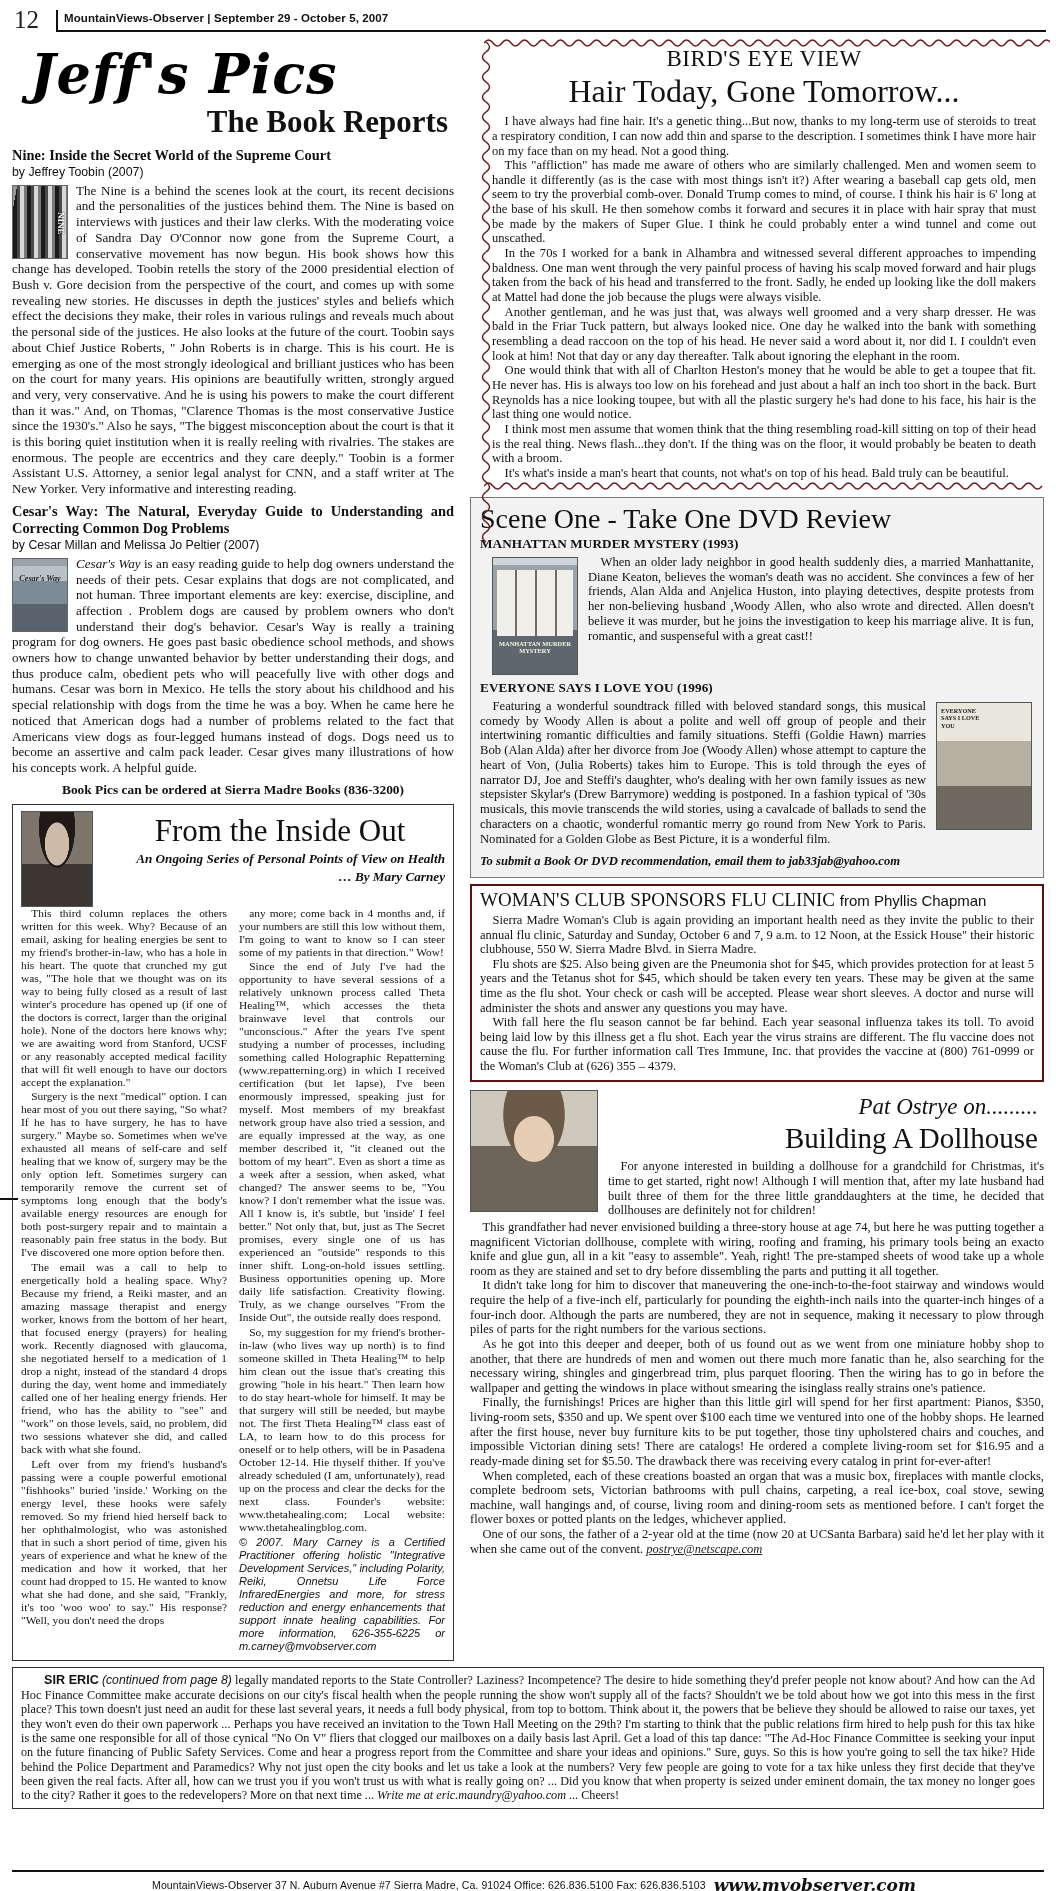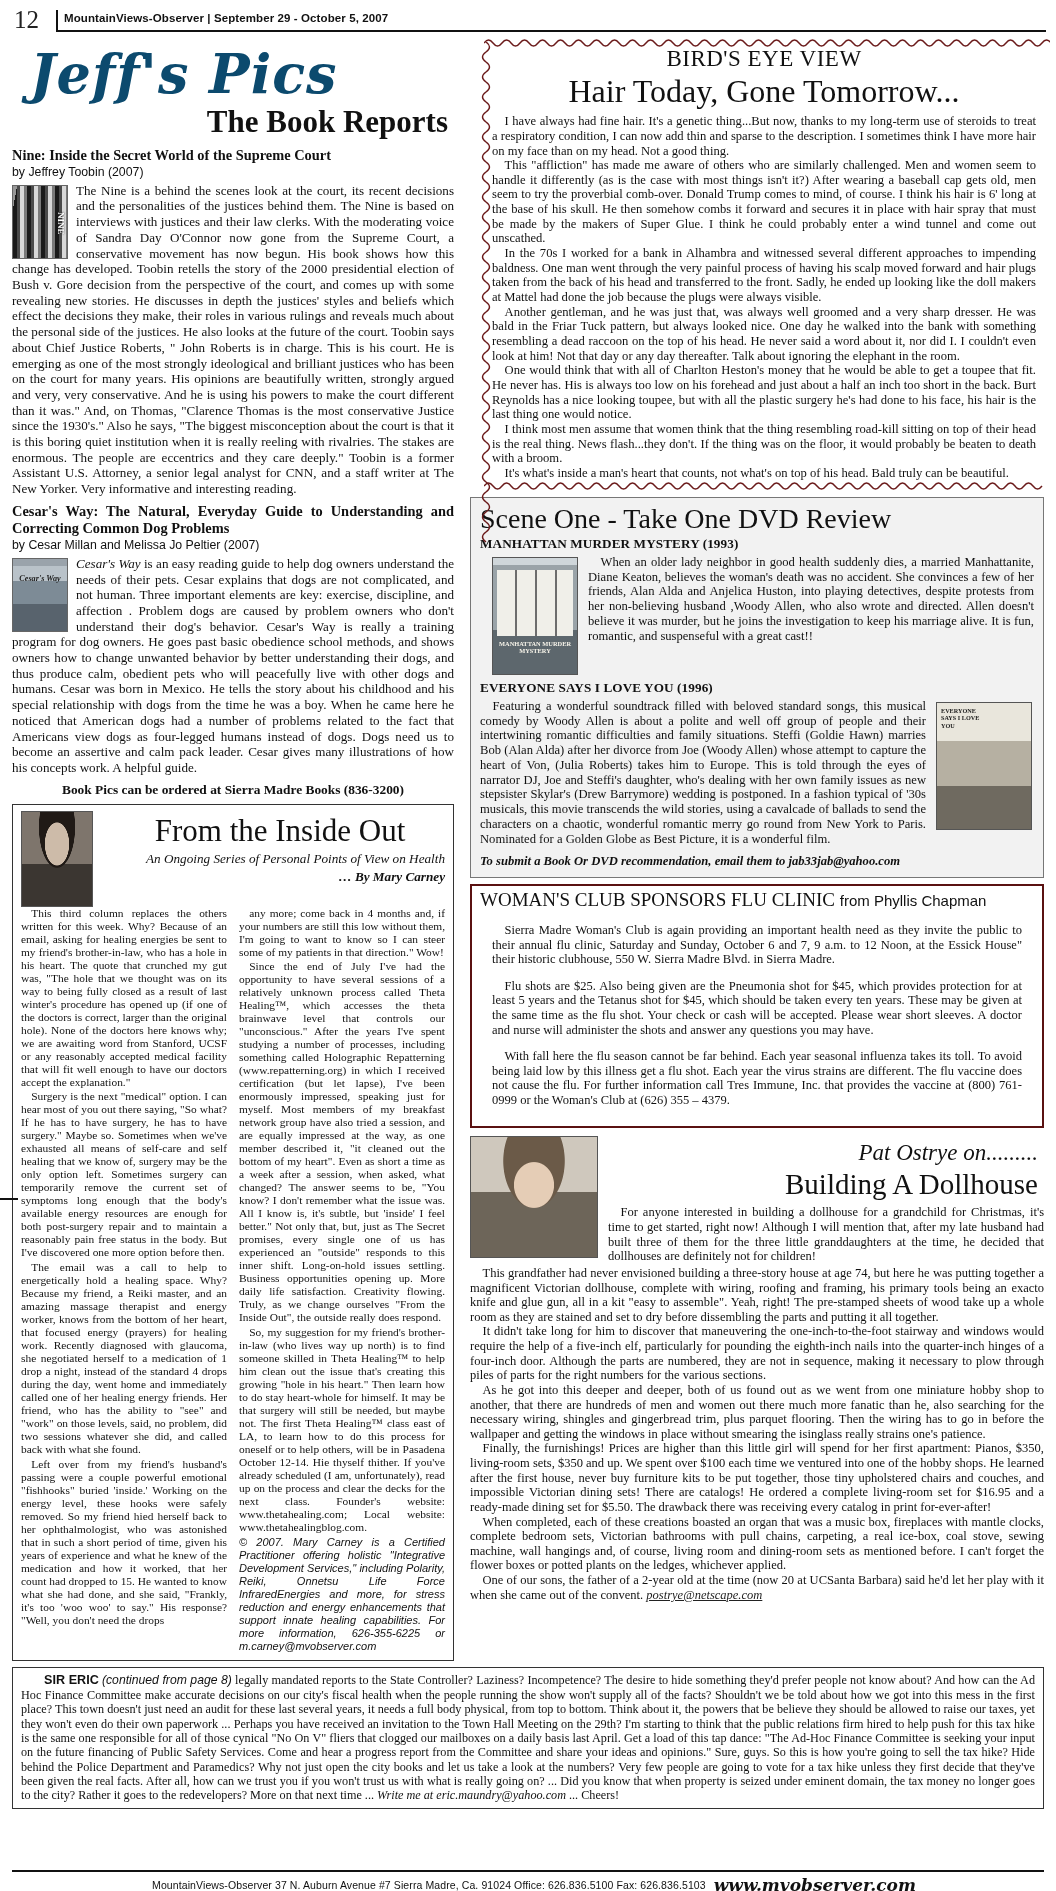--- a/index.html
+++ b/index.html
@@ -33,21 +33,21 @@
   
   .cols { display:flex; width:1056px; padding:0 12px; gap:0; }
   .colL { width:452px; padding-right:10px; }
   .colR { width:580px; padding-left:6px; }
 
   
   .jeffs-pics {
     font-family:"DejaVu Serif", serif;
     font-size:54px; font-style:italic; font-weight:bold;
     letter-spacing:1px;
-    margin:8px 0 0 18px; line-height:1.05; color:#0c4a6e;
+    margin:8px 0 0 18px; line-height:1.05; color:#000000;
   }
   .book-reports {
     text-align:right; font-size:31px; font-weight:bold;
     font-family:"Liberation Serif", serif;
     margin:2px 6px 8px 0; line-height:1.1;
   }
 
   
   .book-title {
     font-size:14.4px; font-weight:bold; line-height:1.18;
@@ -100,21 +100,21 @@
       radial-gradient(ellipse at 50% 34%, #cdbba9 0 24%, rgba(0,0,0,0) 25%),
       radial-gradient(ellipse at 50% 16%, #201a16 0 36%, rgba(0,0,0,0) 37%),
       linear-gradient(180deg,#7e756c 0 55%, #3b3631 55% 100%);
   }
   .inside-head-txt { flex:1; padding-top:4px; }
   .inside-title {
     font-size:31px; text-align:center; font-family:"Liberation Serif", serif;
     line-height:1.05; margin:0 0 4px 0;
   }
   .inside-sub {
-    font-size:13.2px; font-style:italic; font-weight:normal; text-align:right;
+    font-size:13.2px; font-style:italic; font-weight:bold; text-align:right;
     line-height:1.2; margin:0;
   }
   .inside-by {
     font-size:13.2px; font-style:italic; font-weight:bold; text-align:right;
     margin:2px 0 0 0;
   }
   .why { font-size:25px; text-align:center; margin:2px 0 6px 0; font-family:"Liberation Serif", serif;}
 
   .twocol { column-count:2; column-gap:12px; column-rule:none; font-size:11.4px;
             line-height:1.14; text-align:justify; hyphens:auto; }
@@ -168,21 +168,21 @@
     content:"EVERYONE SAYS I LOVE YOU"; position:absolute; left:4px; top:4px; width:40px;
     font-size:6.2px; font-weight:bold; line-height:1.2; color:#1b1b1b;
   }
   .dvd-submit { font-size:12.6px; font-weight:bold; font-style:italic; margin:8px 0 0 0; }
 
   
   .wc-box { border:2px solid #5a1111; padding:4px 8px 7px 8px; margin-top:6px; }
   .wc-head { font-size:19px; line-height:1.1; margin:0 0 2px 0; font-family:"Liberation Serif", serif; }
   .wc-head .from { font-family:"Liberation Sans", sans-serif; font-size:15px; }
   .wc-body { font-size:12.5px; line-height:1.165; text-align:justify; hyphens:auto; }
-  .wc-body p { margin:12px; text-indent:1em; }
+  .wc-body p { margin:0; text-indent:1em; }
 
   
   .po-wrap { margin-top:8px; }
   .po-head { display:flex; gap:10px; align-items:flex-start; }
   .po-photo {
     width:128px; height:122px; flex:0 0 128px; border:1px solid #555;
     background:
       radial-gradient(ellipse at 50% 40%, #e5cdb6 0 22%, rgba(0,0,0,0) 23%),
       radial-gradient(ellipse at 50% 20%, #6b5a48 0 34%, rgba(0,0,0,0) 35%),
       linear-gradient(180deg,#cfc8bd 0 46%, #6d6559 46% 100%);

